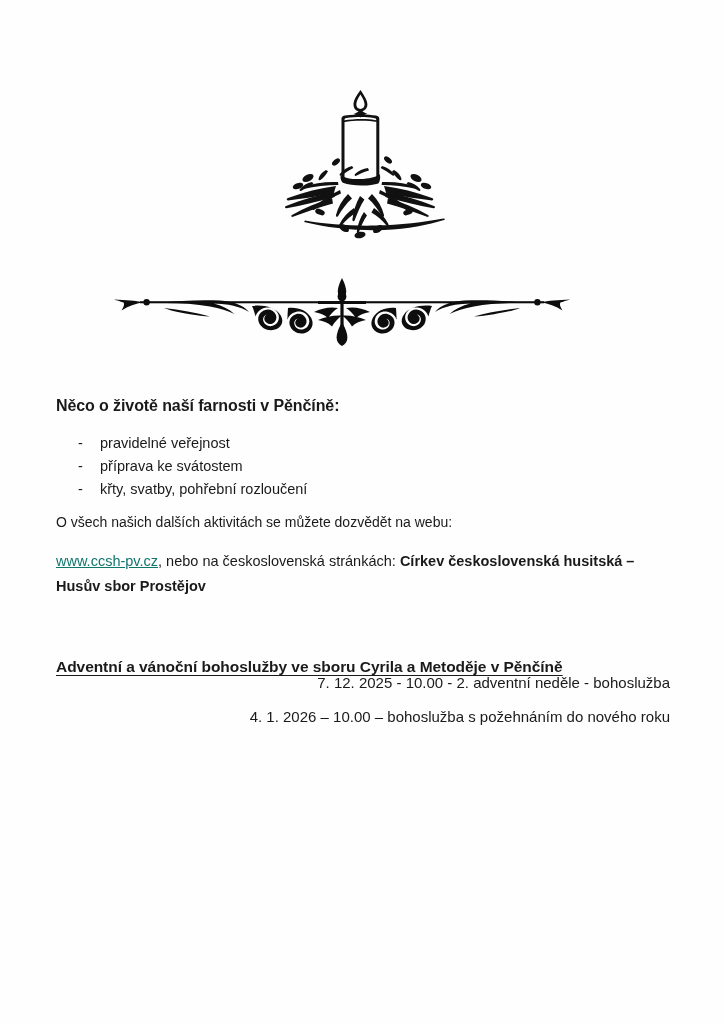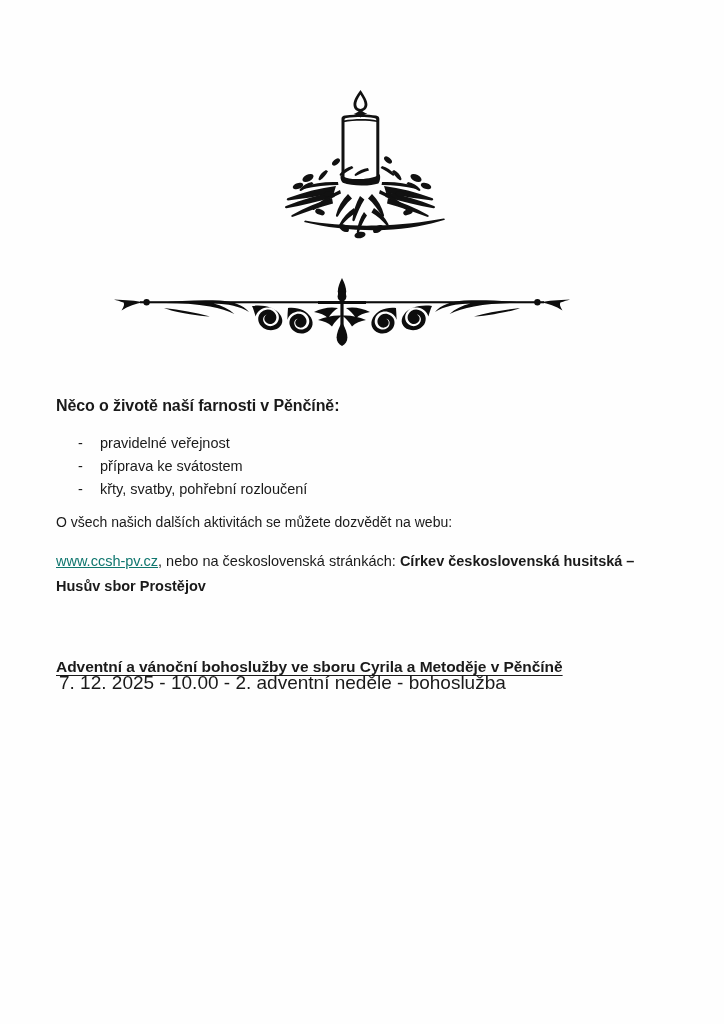--- a/index.html
+++ b/index.html
@@ -127,23 +127,24 @@
   .schedule-list {
     position: absolute;
     left: 50px;
     top: 666px;
     width: 620px;
     margin: 0;
     padding: 0;
     list-style: none;
   }
   .schedule-list li {
-    font-size: 19px;
+    font-size: 15px;
     line-height: 34px;
     white-space: nowrap;
+    text-align: right;
   }
   .schedule-list li.indent-1 { padding-left: 9px; }
   .schedule-list li.indent-2 { padding-left: 0px; }
   .schedule-list li.indent-3 { padding-left: 0px; }
   .schedule-list li.indent-4 { padding-left: 14px; }
 </style>
 </head>
 <body>
 
 <div class="page">
@@ -274,15 +275,16 @@
   <div class="para-web">O všech našich dalších aktivitách se můžete dozvědět na webu:</div>
 
   <div class="para-links">
     <a class="weblink" href="#" style="color: #0f766e;">www.ccsh-pv.cz</a><span>, nebo na československá stránkách: </span><span class="strong-name">Církev československá husitská – Husův sbor Prostějov</span>
   </div>
 
   <div class="schedule-heading">Adventní a vánoční bohoslužby ve sboru Cyrila a Metoděje v Pěnčíně</div>
 
   <ul class="schedule-list">
     <li class="indent-1">7. 12. 2025 - 10.00 -  2. adventní neděle - bohoslužba</li>
+    <li class="indent-4">4. 1. 2026 – 10.00 – bohoslužba s požehnáním do nového roku</li>
   </ul>
 
 </div>
 
 </body></html>

